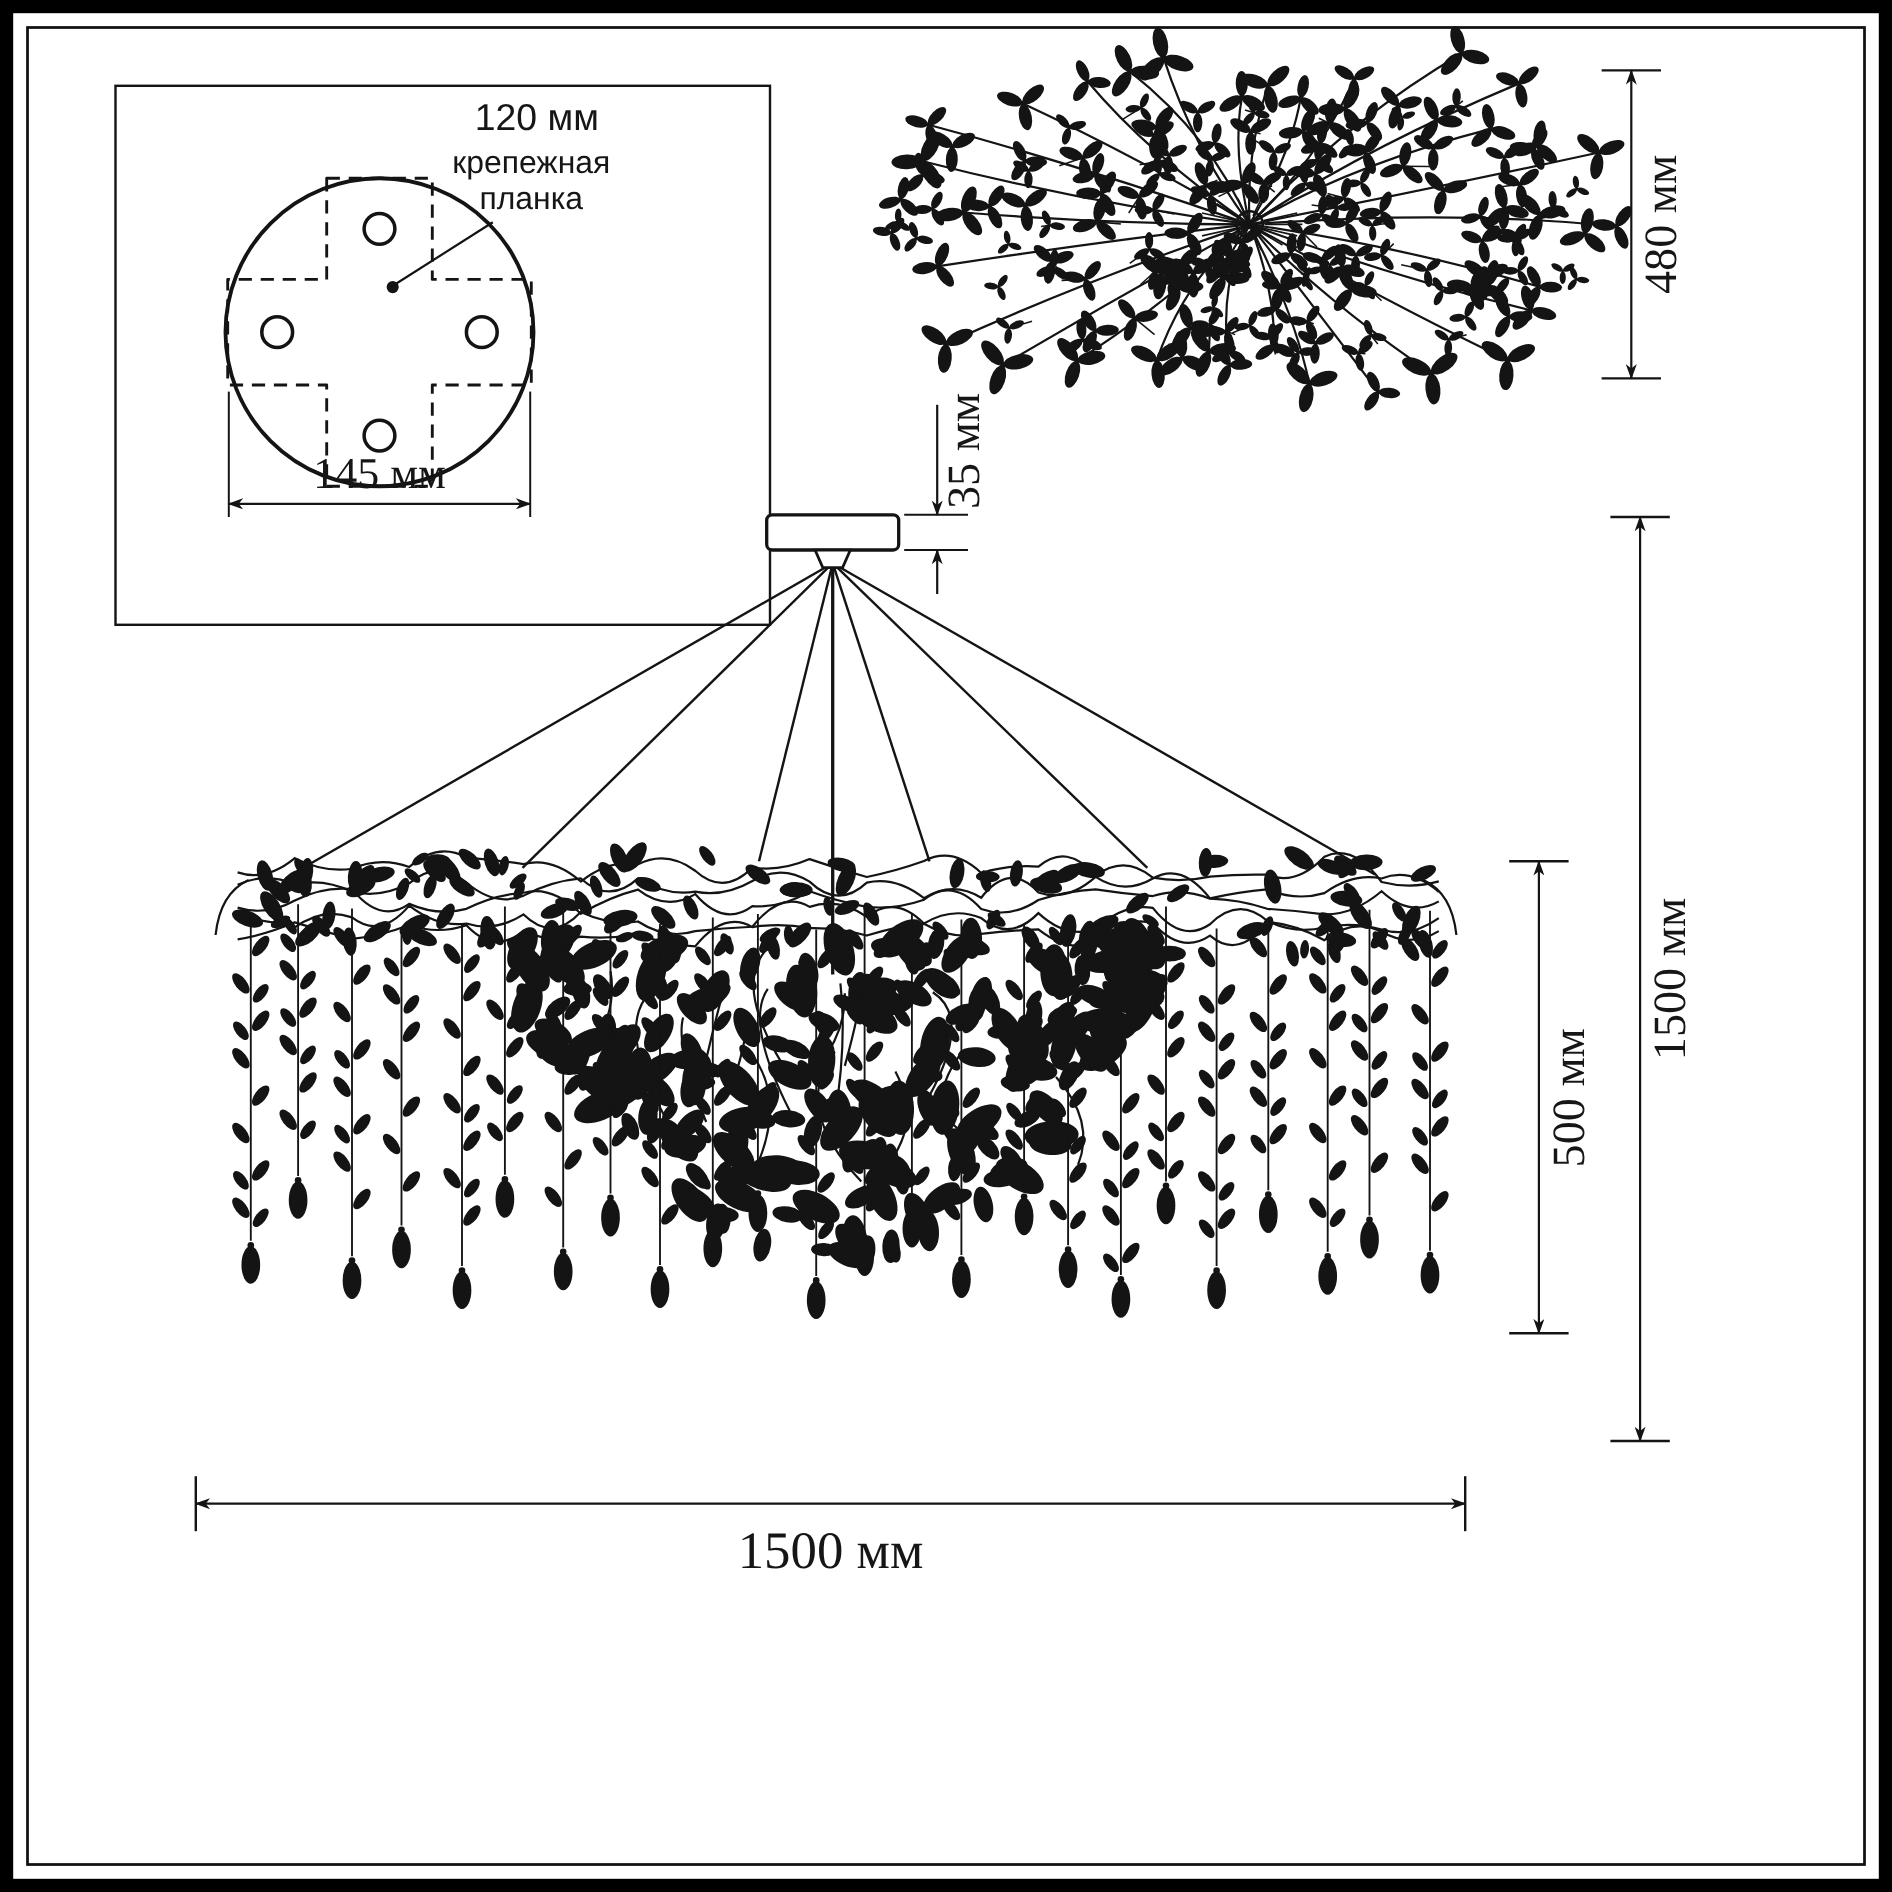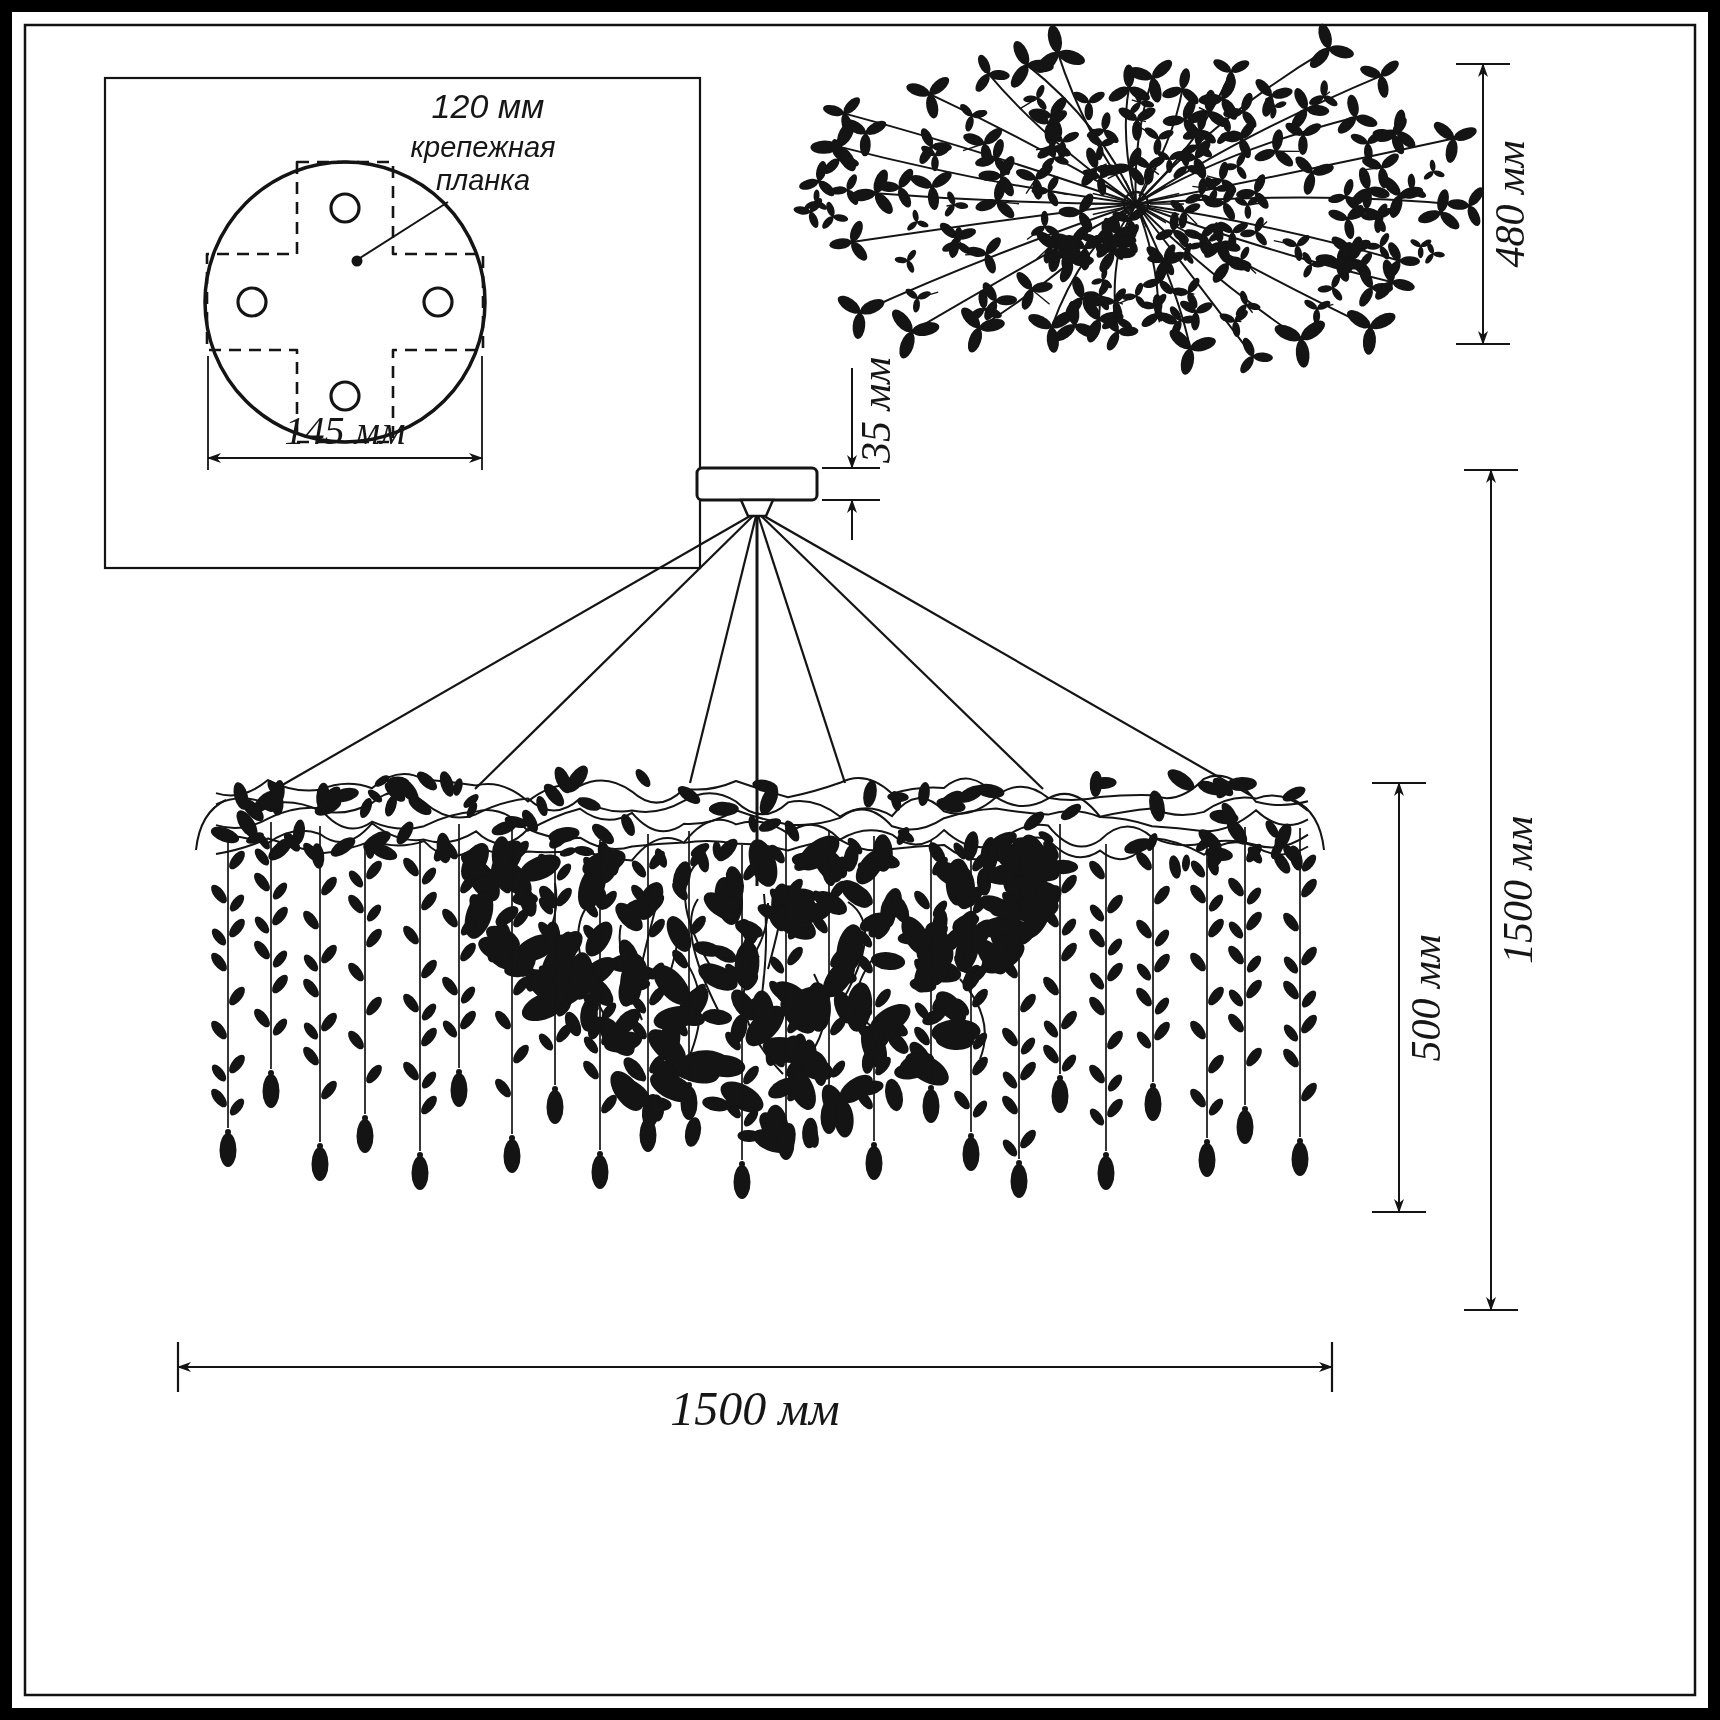--- a/index.html
+++ b/index.html
@@ -1,16 +1,16 @@
 <!DOCTYPE html>
 <html><head>
 <meta charset="utf-8">
 <style>
   html,body{margin:0;padding:0;background:#ffffff;}
-  .page{position:relative;width:1720px;height:1720px;background:#ffffff;overflow:hidden;font-style:italic;}
+  .page{position:relative;width:1720px;height:1720px;background:#ffffff;overflow:hidden;}
   svg{display:block;}
   text{fill:#161616;}
   .dim-text{font-family:"Liberation Serif",serif;font-size:42px;}
   .dim-text-lg{font-family:"Liberation Serif",serif;font-size:48px;}
   .inset-num{font-family:"Liberation Sans",sans-serif;font-size:34px;}
   .inset-label{font-family:"Liberation Sans",sans-serif;font-size:29px;}
   .inset-dim{font-family:"Liberation Serif",serif;font-size:40px;}
 </style>
 </head>
 <body>

